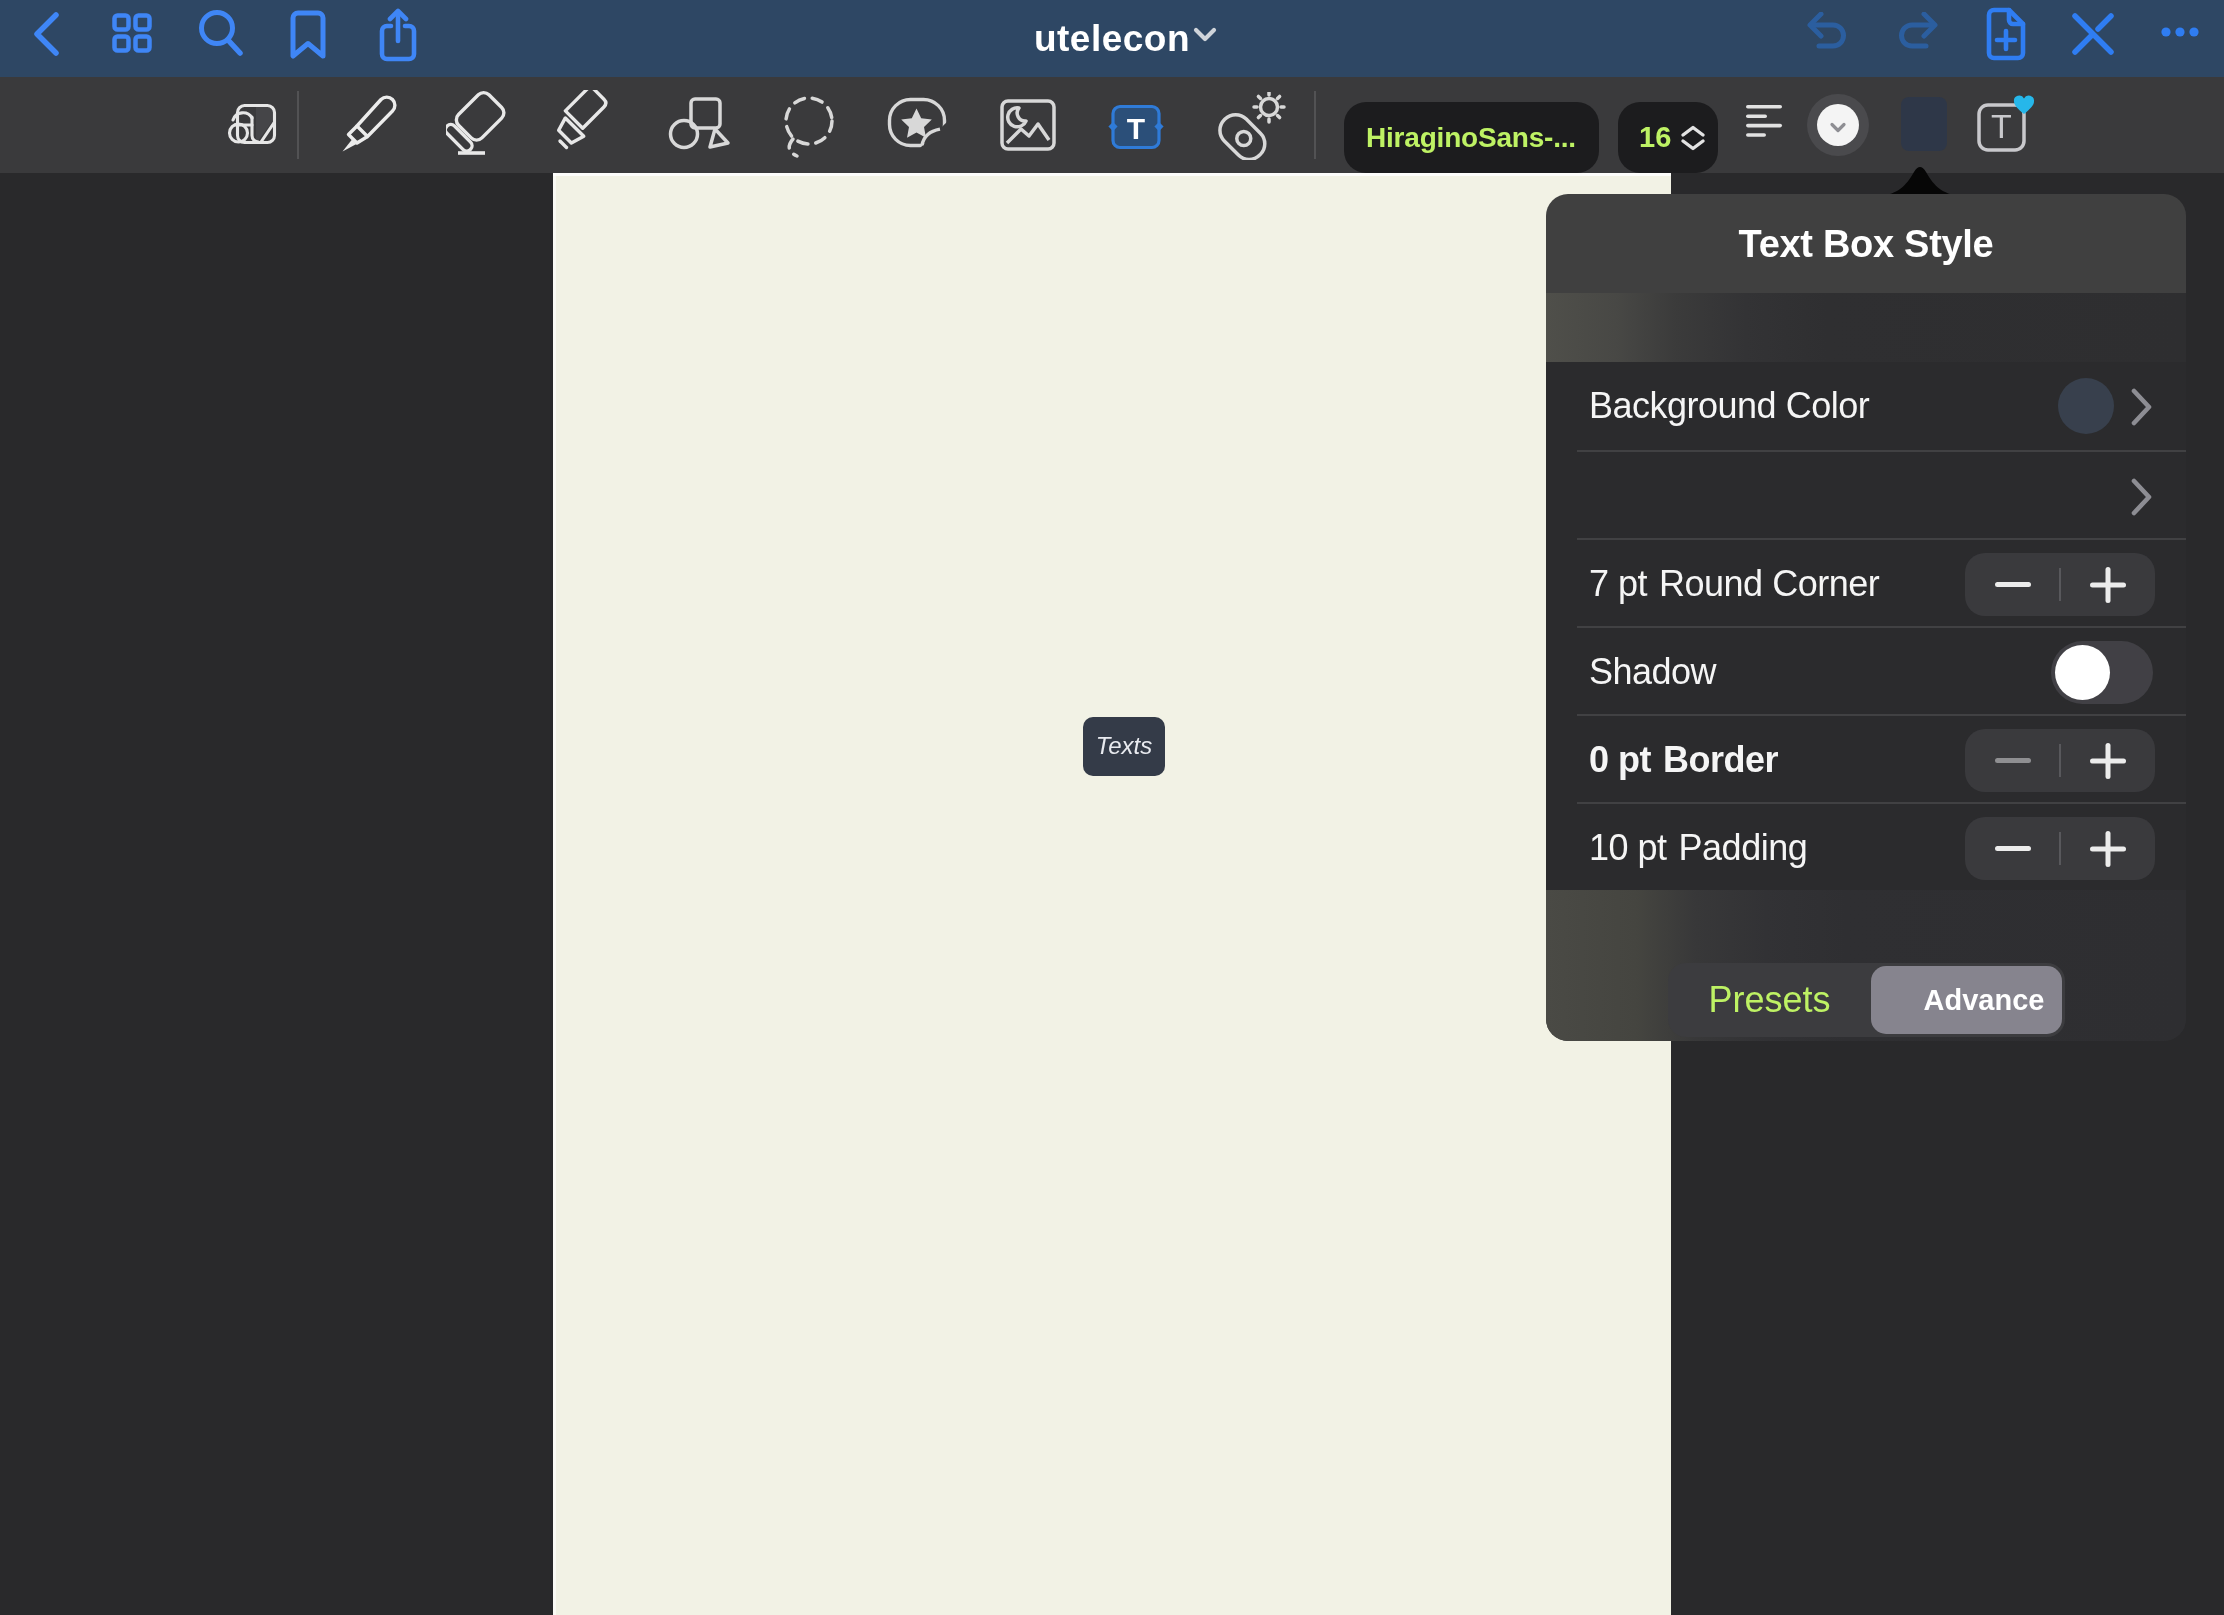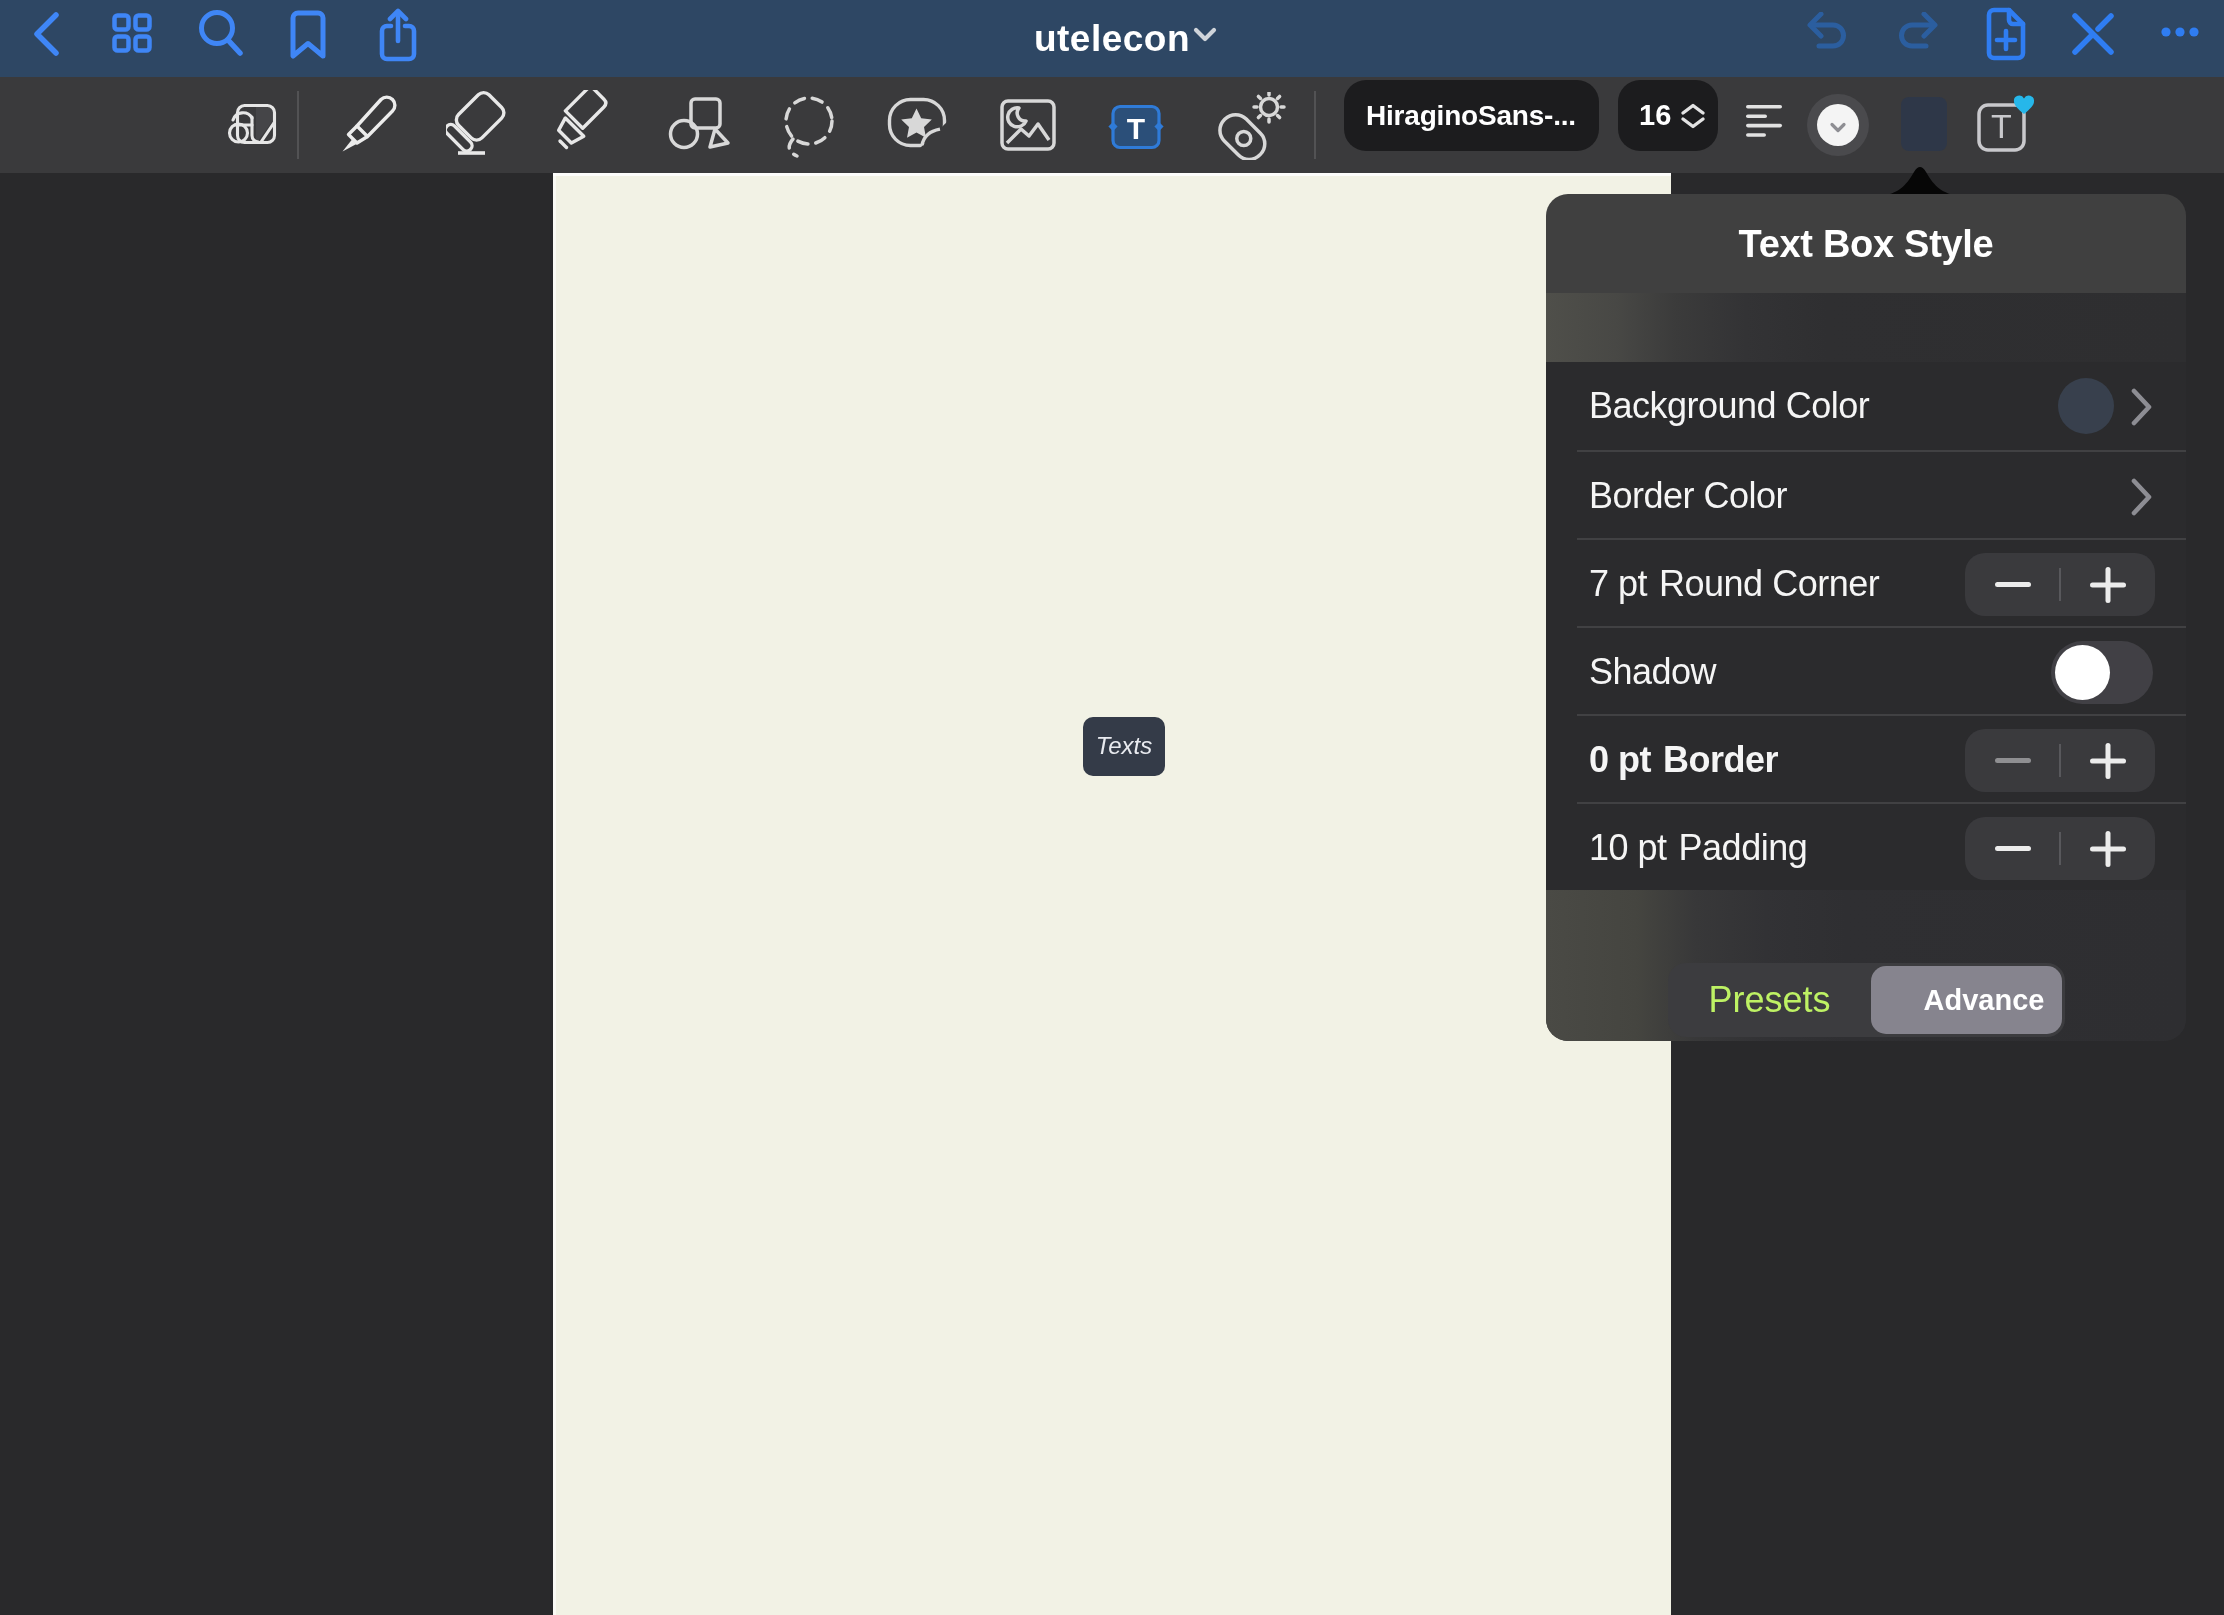--- a/index.html
+++ b/index.html
@@ -7,21 +7,21 @@
   .abs { position:absolute; }
   #stage { position:relative; width:2224px; height:1615px; }
 
   
   #navbar { position:absolute; left:0; top:0; width:2224px; height:77px; background:#2e4764; }
   #navtitle { position:absolute; left:0; top:0; width:2224px; height:77px; text-align:center; line-height:77px; color:#ffffff; font-size:37px; font-weight:600; letter-spacing:0.5px; }
 
   
   #toolbar { position:absolute; left:0; top:77px; width:2224px; height:96px; background:#3a3a3c; }
   .tdiv { position:absolute; top:91px; width:2px; height:68px; background:#525254; }
-  .pill { position:absolute; top:80px; height:71px; background:#1c1c1e; border-radius:22px; color:#ffffff; }
+  .pill { position:absolute; top:102px; height:71px; background:#1c1c1e; border-radius:22px; color:#bef264; }
 
   
   #canvas { position:absolute; left:0; top:173px; width:2224px; height:1442px; background:#29292b; }
   #page { position:absolute; left:553px; top:173px; width:1118px; height:1442px; background:#f2f2e5; box-shadow: inset 0 3px 0 rgba(255,255,255,.85), inset 3px 0 0 rgba(255,255,255,.6); }
   #textsbox { position:absolute; left:1083px; top:717px; width:82px; height:59px; background:#343b48; border-radius:10px; color:#e8eaef; font-size:24px; text-align:center; line-height:57px;font-style:italic; }
 
   
   #popup { position:absolute; left:1546px; top:194px; width:640px; height:847px; }
   #phead { position:absolute; left:0; top:0; width:640px; height:99px; background:#404040; border-radius:22px 22px 0 0; color:#fff; font-size:38px; font-weight:600; letter-spacing:-0.3px; text-align:center; line-height:101px; }
   #pbody { position:absolute; left:0; top:99px; width:640px; height:748px; border-radius:0 0 22px 22px; background:#2c2c2e; overflow:hidden; }
@@ -243,21 +243,20 @@
       <div id="prows">
         <div class="prow" style="top:0;">
           <div class="plabel">Background Color</div>
           <div class="swatch"></div>
           <svg class="chev" width="22" height="38" viewBox="0 0 22 38">
               <path d="M3 3 L18 19 L3 35" stroke="#8d8d93" stroke-width="4.6" fill="none" stroke-linecap="round" stroke-linejoin="round"></path>
             </svg>
         </div>
         <div class="psep" style="top:88px;"></div>
         <div class="prow" style="top:90px;">
-          <div class="plabel">Border Color</div>
           <svg class="chev" width="22" height="38" viewBox="0 0 22 38">
               <path d="M3 3 L18 19 L3 35" stroke="#8d8d93" stroke-width="4.6" fill="none" stroke-linecap="round" stroke-linejoin="round"></path>
             </svg>
         </div>
         <div class="psep" style="top:176px;"></div>
         <div class="prow" style="top:178px;">
           <div class="plabel">7 pt  Round Corner</div>
           <div class="stepper">
             <svg class="abs" style="left:30px;top:29px;" width="36" height="6">
                 <rect width="36" height="5" rx="2.5" fill="#ececec"></rect>

